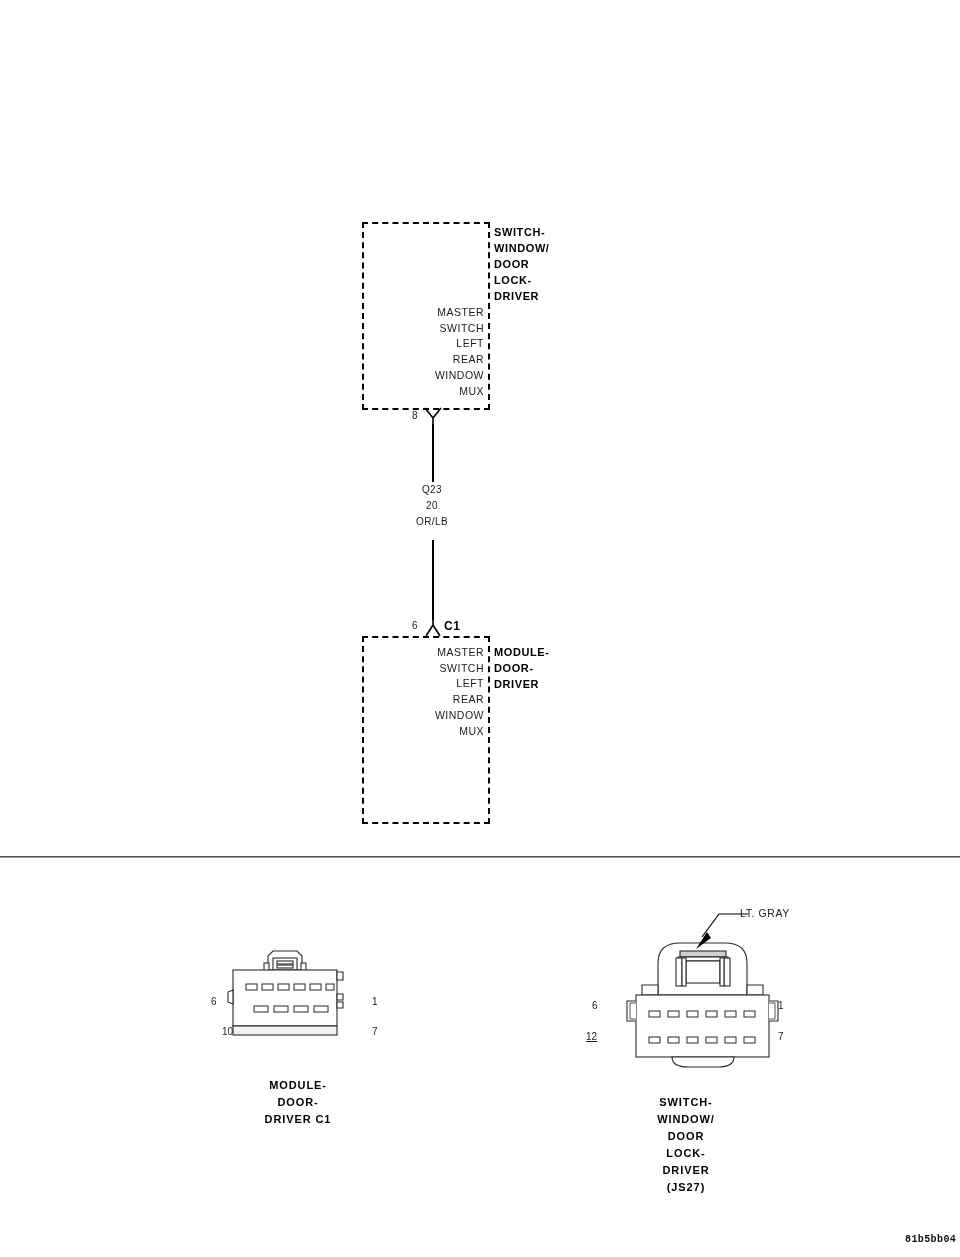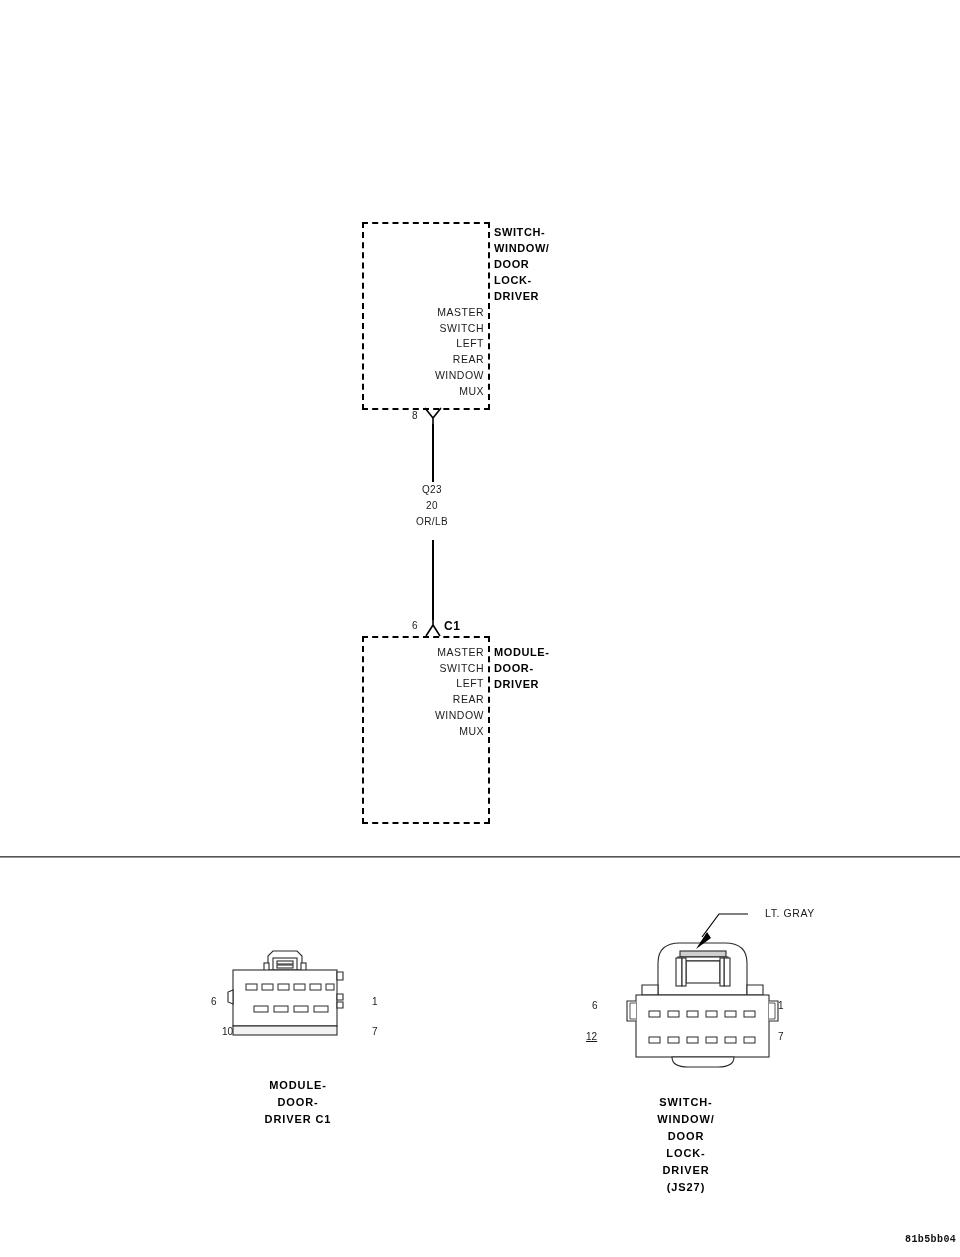--- a/index.html
+++ b/index.html
@@ -106,21 +106,20 @@
     position: absolute;
     font-size: 10px;
     color: #1a1a1a;
   }
 
   .callout-text {
     position: absolute;
     font-size: 10.5px;
     letter-spacing: 0.6px;
     color: #1a1a1a;
-    margin-left: 25px;
   }
 
   .figcode {
     position: absolute;
     font-family: "Liberation Mono", monospace;
     font-size: 10px;
     font-weight: bold;
     letter-spacing: 0.4px;
     color: #111111;
   }

